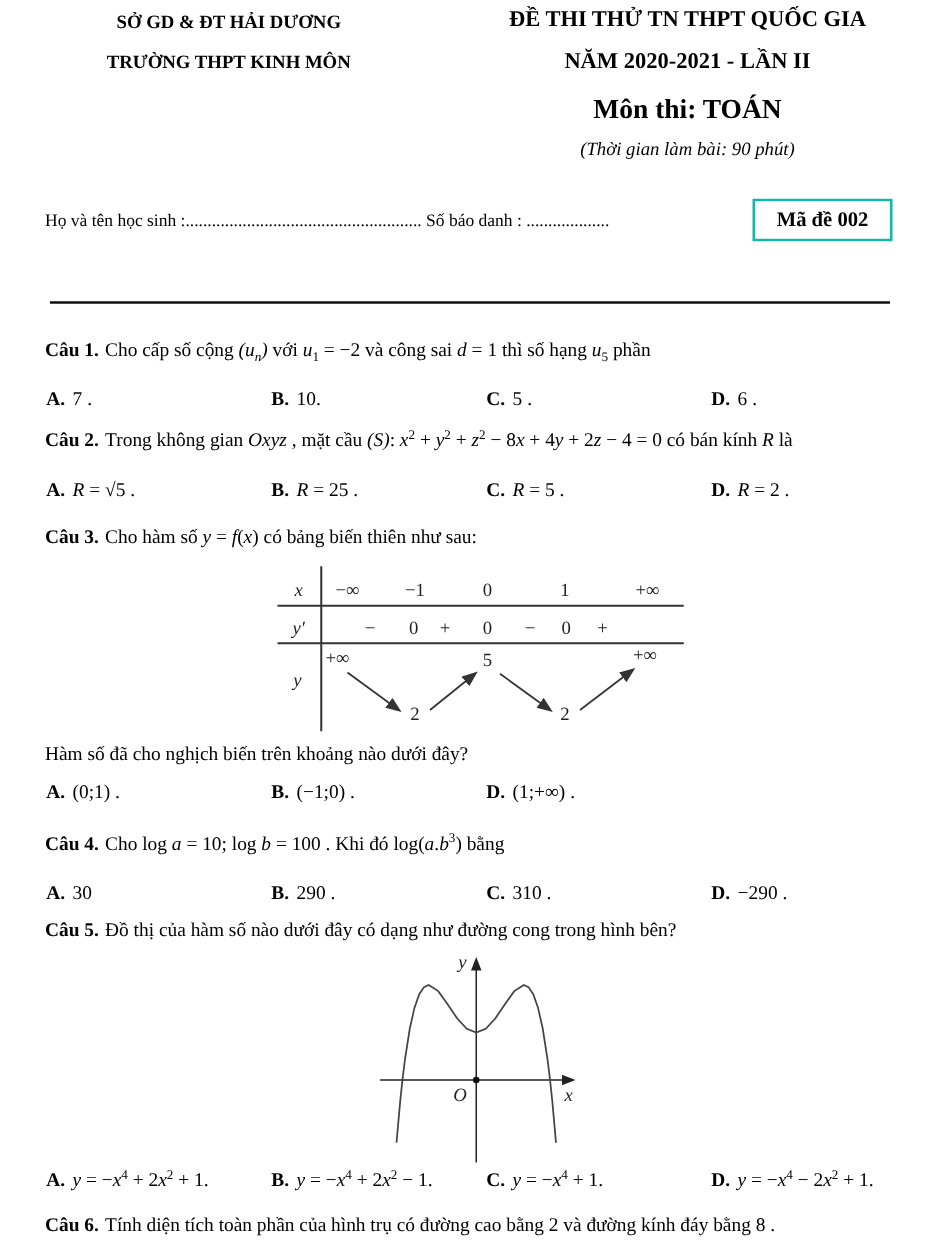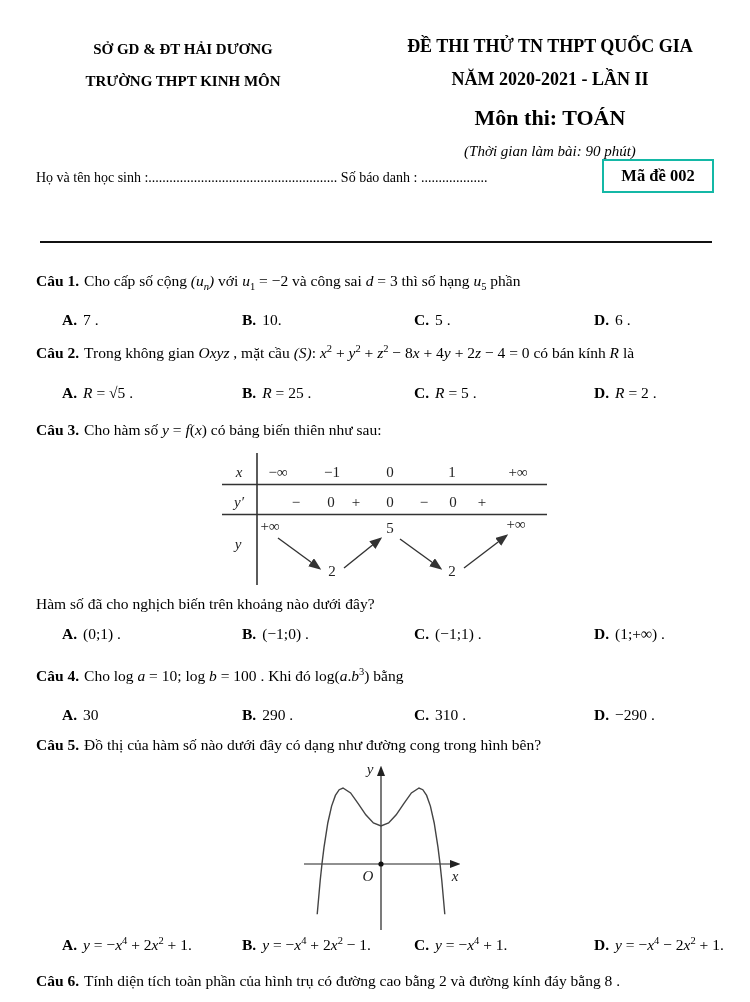--- a/index.html
+++ b/index.html
@@ -2,37 +2,37 @@
 <html><head>
 <meta charset="utf-8">
 <style>
   html,body{margin:0;padding:0;}
   body{
     width:750px;height:1002px;background:#ffffff;color:#000;
     font-family:"Liberation Serif","DejaVu Serif",serif;
     position:relative;overflow:hidden;
   }
   .abs{position:absolute;}
-  .ctr{text-align:center;margin-top:31px;}
+  .ctr{text-align:center;}
   .hdr-school{left:28px;width:310px;font-weight:bold;font-size:15px;}
   .hdr-title{left:385px;width:330px;font-weight:bold;font-size:18px;}
   .hdr-subject{left:385px;width:330px;font-weight:bold;font-size:22px;}
   .hdr-duration{left:385px;width:330px;font-style:italic;font-size:15px;}
   .name-line{left:36px;top:170px;font-size:14px;width:560px;white-space:nowrap;overflow:hidden;}
   .code-box{
     left:602px;top:159px;width:108px;height:30px;border:2px solid #14b8a6;
     font-weight:bold;font-size:16.5px;display:flex;align-items:center;justify-content:center;
   }
   .sep{left:40px;top:241px;width:672px;height:2px;background:#111;}
   .stem{left:36px;font-size:15.5px;white-space:nowrap;}
   .stem .qlabel{font-weight:bold;margin-right:5px;}
   .opts{
     left:37px;width:677px;display:grid;
     grid-template-columns:180px 172px 180px auto;
-    font-size:15.5px;white-space:nowrap;margin-left:25px;
+    font-size:15.5px;white-space:nowrap;
   }
   .k{font-weight:bold;margin-right:6px;}
   .mi{font-style:italic;}
   sup,sub{font-size:10.5px;line-height:0;}
   svg text{font-family:"Liberation Serif","DejaVu Serif",serif;font-size:15px;fill:#222;}
   svg text.it{font-style:italic;}
   .tl{stroke:#333;stroke-width:1.6;}
   .arr{stroke:#333;stroke-width:1.4;fill:none;}
   .curve{stroke:#444;stroke-width:1.4;fill:none;}
   .axis{stroke:#222;stroke-width:1.2;fill:none;}
@@ -49,21 +49,21 @@
 <div class="abs hdr-duration ctr" style="top:112px">(Thời gian làm bài: 90 phút)</div>
 
 <div class="abs name-line">Họ và tên học sinh :...................................................... Số báo danh : ...................</div>
 <div class="abs code-box">
     <span>Mã đề 002</span>
   </div>
 
 <div class="abs sep"></div>
 
 <div class="abs stem" style="top:272px">
-  <span class="qlabel">Câu 1.</span><span><span>Cho cấp số cộng </span><span class="mi">(u</span><sub class="mi">n</sub><span class="mi">)</span><span> với </span><span class="mi">u</span><sub>1</sub><span> = −2 và công sai </span><span class="mi">d</span><span> = 3 thì số hạng </span><span class="mi">u</span><sub>5</sub><span> phần</span></span>
+  <span class="qlabel">Câu 1.</span><span><span>Cho cấp số cộng </span><span class="mi">(u</span><sub class="mi">n</sub><span class="mi">)</span><span> với </span><span class="mi">u</span><sub>1</sub><span> = −2 và công sai </span><span class="mi">d</span><span> = 1 thì số hạng </span><span class="mi">u</span><sub>5</sub><span> phần</span></span>
 </div>
 <div class="abs opts" style="top:311px">
   <div><span class="k">A.</span><span><span>7 .</span></span></div>
   <div><span class="k">B.</span><span><span>10.</span></span></div>
   <div><span class="k">C.</span><span><span>5 .</span></span></div>
   <div><span class="k">D.</span><span><span>6 .</span></span></div>
 </div>
 
 <div class="abs stem" style="top:344px">
   <span class="qlabel">Câu 2.</span><span><span>Trong không gian </span><span class="mi">Oxyz</span><span> , mặt cầu </span><span class="mi">(S)</span><span>: </span><span class="mi">x</span><sup>2</sup><span> + </span><span class="mi">y</span><sup>2</sup><span> + </span><span class="mi">z</span><sup>2</sup><span> − 8</span><span class="mi">x</span><span> + 4</span><span class="mi">y</span><span> + 2</span><span class="mi">z</span><span> − 4 = 0 có bán kính </span><span class="mi">R</span><span> là</span></span>
@@ -118,21 +118,20 @@
   <line class="arr" x1="180" y1="87" x2="220" y2="116" marker-end="url(#ah)"></line>
   <line class="arr" x1="244" y1="116" x2="286" y2="84" marker-end="url(#ah)"></line>
 </svg>
 
 <div class="abs stem" style="top:595px">
   <span>Hàm số đã cho nghịch biến trên khoảng nào dưới đây?</span>
 </div>
 <div class="abs opts" style="top:625px">
   <div><span class="k">A.</span><span><span>(0;1) .</span></span></div>
   <div><span class="k">B.</span><span><span>(−1;0) .</span></span></div>
-  <div><span class="k">C.</span><span><span>(−1;1) .</span></span></div>
   <div><span class="k">D.</span><span><span>(1;+∞) .</span></span></div>
 </div>
 
 <div class="abs stem" style="top:667px">
   <span class="qlabel">Câu 4.</span><span><span>Cho log </span><span class="mi">a</span><span> = 10; log </span><span class="mi">b</span><span> = 100 . Khi đó log(</span><span class="mi">a</span><span>.</span><span class="mi">b</span><sup>3</sup><span>) bằng</span></span>
 </div>
 <div class="abs opts" style="top:706px">
   <div><span class="k">A.</span><span><span>30</span></span></div>
   <div><span class="k">B.</span><span><span>290 .</span></span></div>
   <div><span class="k">C.</span><span><span>310 .</span></span></div>

